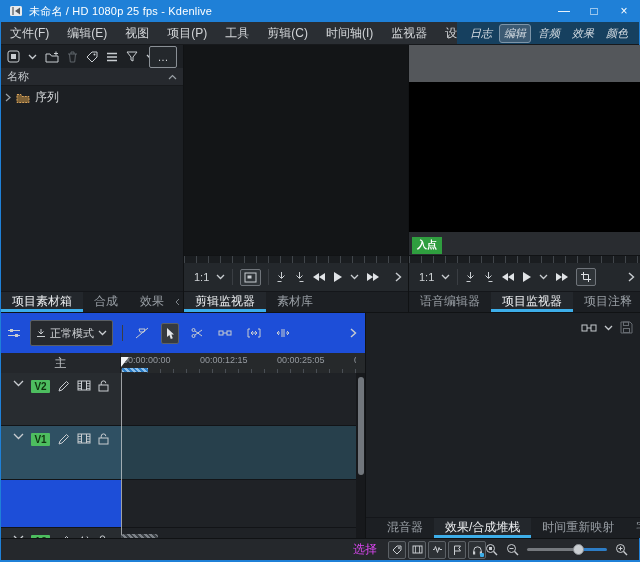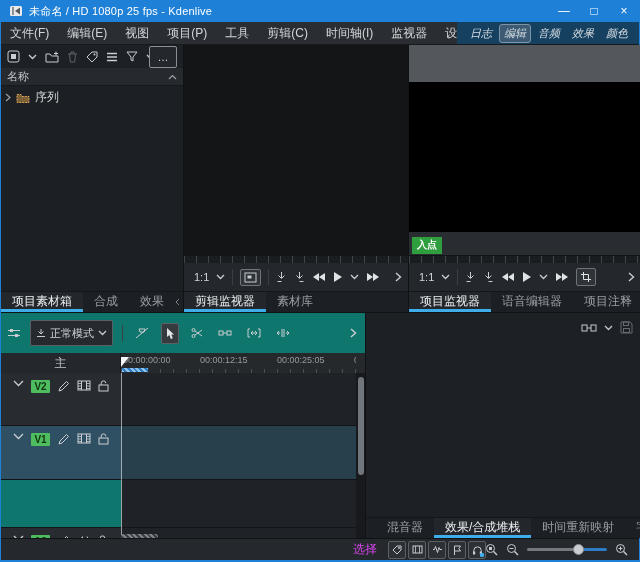--- a/index.html
+++ b/index.html
@@ -47,21 +47,21 @@
   .in-badge{left:3px;top:192px;background:#2f9e3f;color:#fff;font-size:10px;font-weight:bold;padding:1px 5px 2px;}
   .mon-ruler{position:absolute;left:0;right:0;bottom:49px;height:7px;background:#1a1d20;border-top:1px solid #111315;
     background-image:repeating-linear-gradient(90deg,#41464b 0 1px,transparent 1px 12px);}
   .mon-controls{position:absolute;left:0;right:0;bottom:21px;height:28px;background:#24282c;display:flex;align-items:center;padding:0 4px;gap:7px;}
   .mon-controls .zoomlvl{font-size:11px;color:#cfd3d6;padding-left:6px;}
   .vsep{width:1px;height:16px;background:#3a3e43;}
   .boxbtn{border:1px solid #70757b;border-radius:2px;background:#2f3438;padding:2px 3px;display:inline-flex;}
   .overflow{margin-left:auto;padding-right:2px;}
 
   
-  .timeline{left:0;top:312px;width:365px;height:228px;background:#0f766e;border-top:1px solid #101214;border-right:1px solid #101214;box-sizing:border-box;padding-left:48px;}
+  .timeline{left:0;top:312px;width:365px;height:228px;background:#1d4ed8;border-top:1px solid #101214;border-right:1px solid #101214;box-sizing:border-box;padding-left:48px;}
   .tl-toolbar{position:absolute;left:0;top:0;right:0;height:40px;display:flex;align-items:center;padding-left:6px;gap:9px;}
   .mode-select{display:flex;align-items:center;gap:4px;border:1px solid #5a5f64;border-radius:2px;background:#26292e;height:24px;padding:0 5px;}
   .mode-select .lbl{font-size:11px;color:#d2d5d8;}
   .toolbtn{display:inline-flex;padding:3px;}
   .toolbtn.active{background:#363b40;border:1px solid #5c6166;border-radius:2px;}
   .tl-ruler{position:absolute;left:0;top:40px;right:0;height:20px;background:#26292b;}
   .tl-ruler .head{position:absolute;left:0;top:0;width:120px;height:100%;background:#24272b;border-right:1px solid #17191c;box-sizing:border-box;
     display:flex;align-items:center;justify-content:center;font-size:12px;color:#c2c6ca;}
   .tl-ruler .ticktrack{position:absolute;left:120px;right:9px;top:0;height:100%;overflow:hidden;
     background-image:repeating-linear-gradient(90deg,#4a4f55 0 1px,transparent 1px 13px);background-size:100% 4px;background-position:0 100%;background-repeat:no-repeat;}
@@ -343,22 +343,22 @@
             <path d="M3.5 1v7.5H11M1 3.5h7.5V11" fill="none" stroke="#e0e3e6"></path>
           </svg>
         </span>
       <span class="ic overflow">
           <svg width="7" height="10">
             <path d="M1 1l4.5 4L1 9" fill="none" stroke="#c9cdd1" stroke-width="1.4"></path>
           </svg>
         </span>
     </div>
     <div class="tabs">
+      <span class="tab">语音编辑器</span>
       <span class="tab active">项目监视器</span>
-      <span class="tab">语音编辑器</span>
       <span class="tab">项目注释</span>
     </div>
   </div>
 
   <div class="abs timeline">
     <div class="tl-toolbar">
       <span class="ic">
           <svg width="14" height="12">
             <path d="M1 3.5h12M1 8.5h12" stroke="#c9cdd1"></path>
             <rect x="3" y="2" width="3" height="3" fill="#c9cdd1"></rect>

